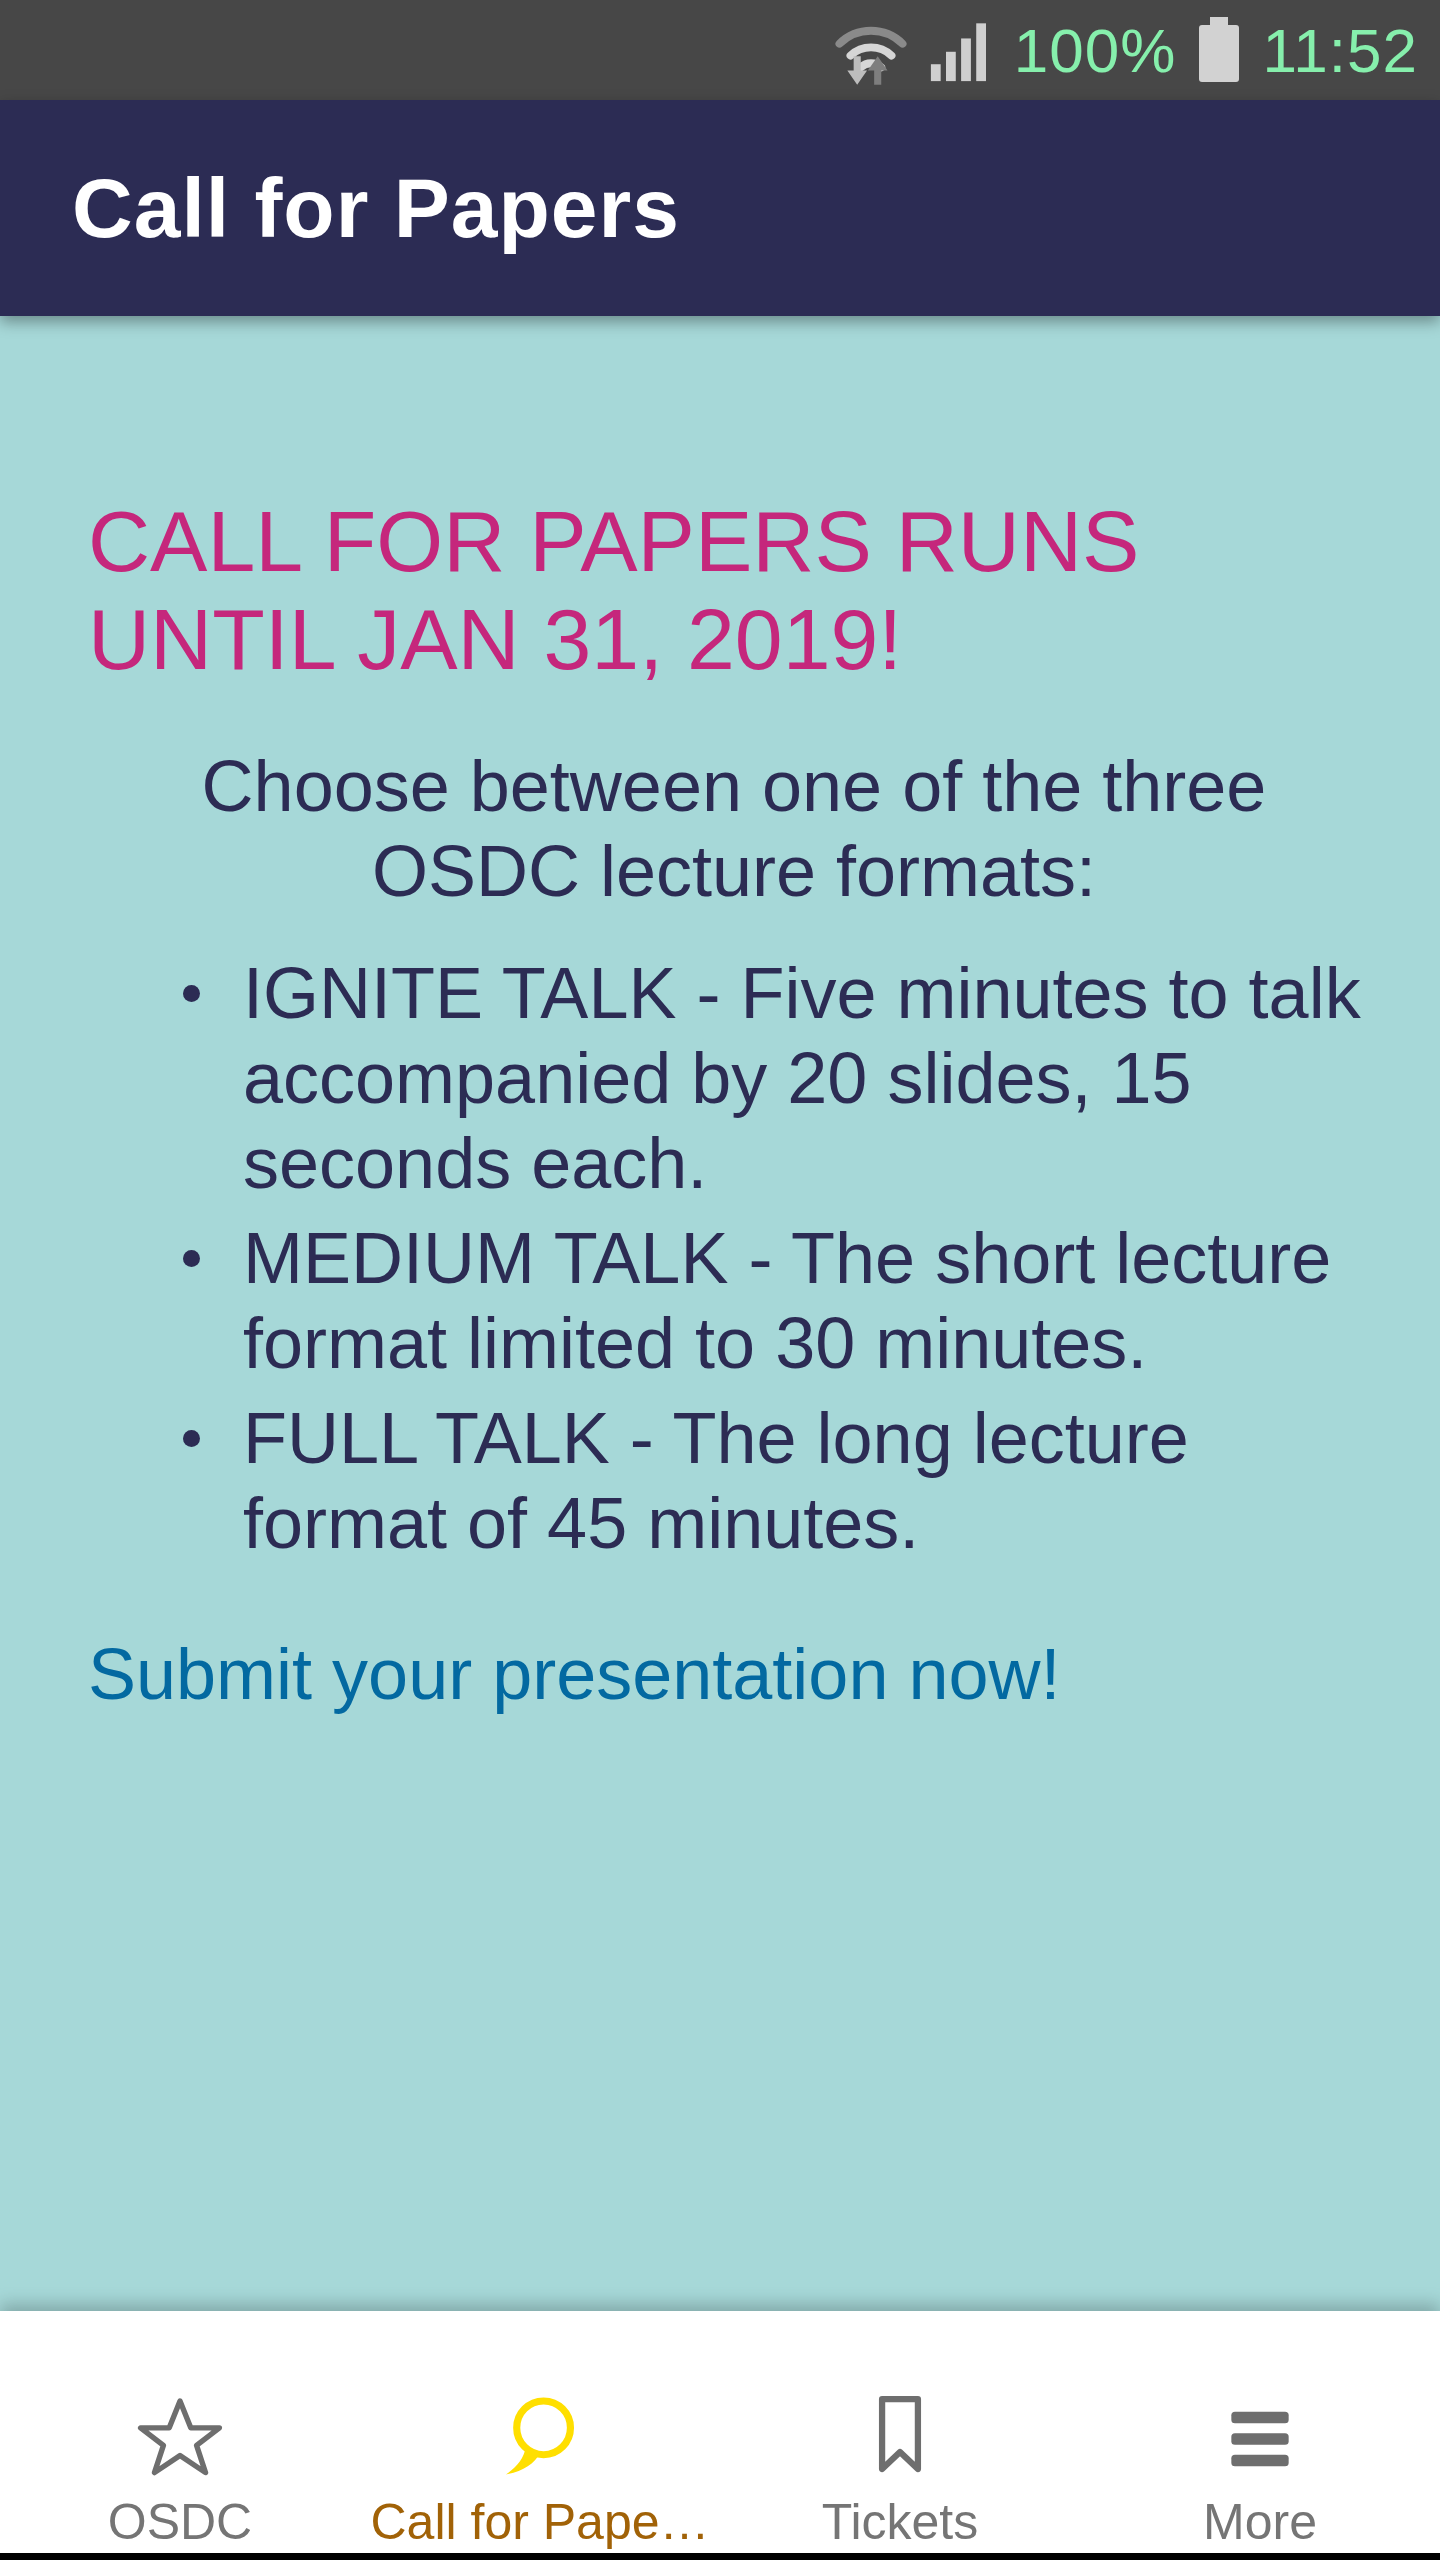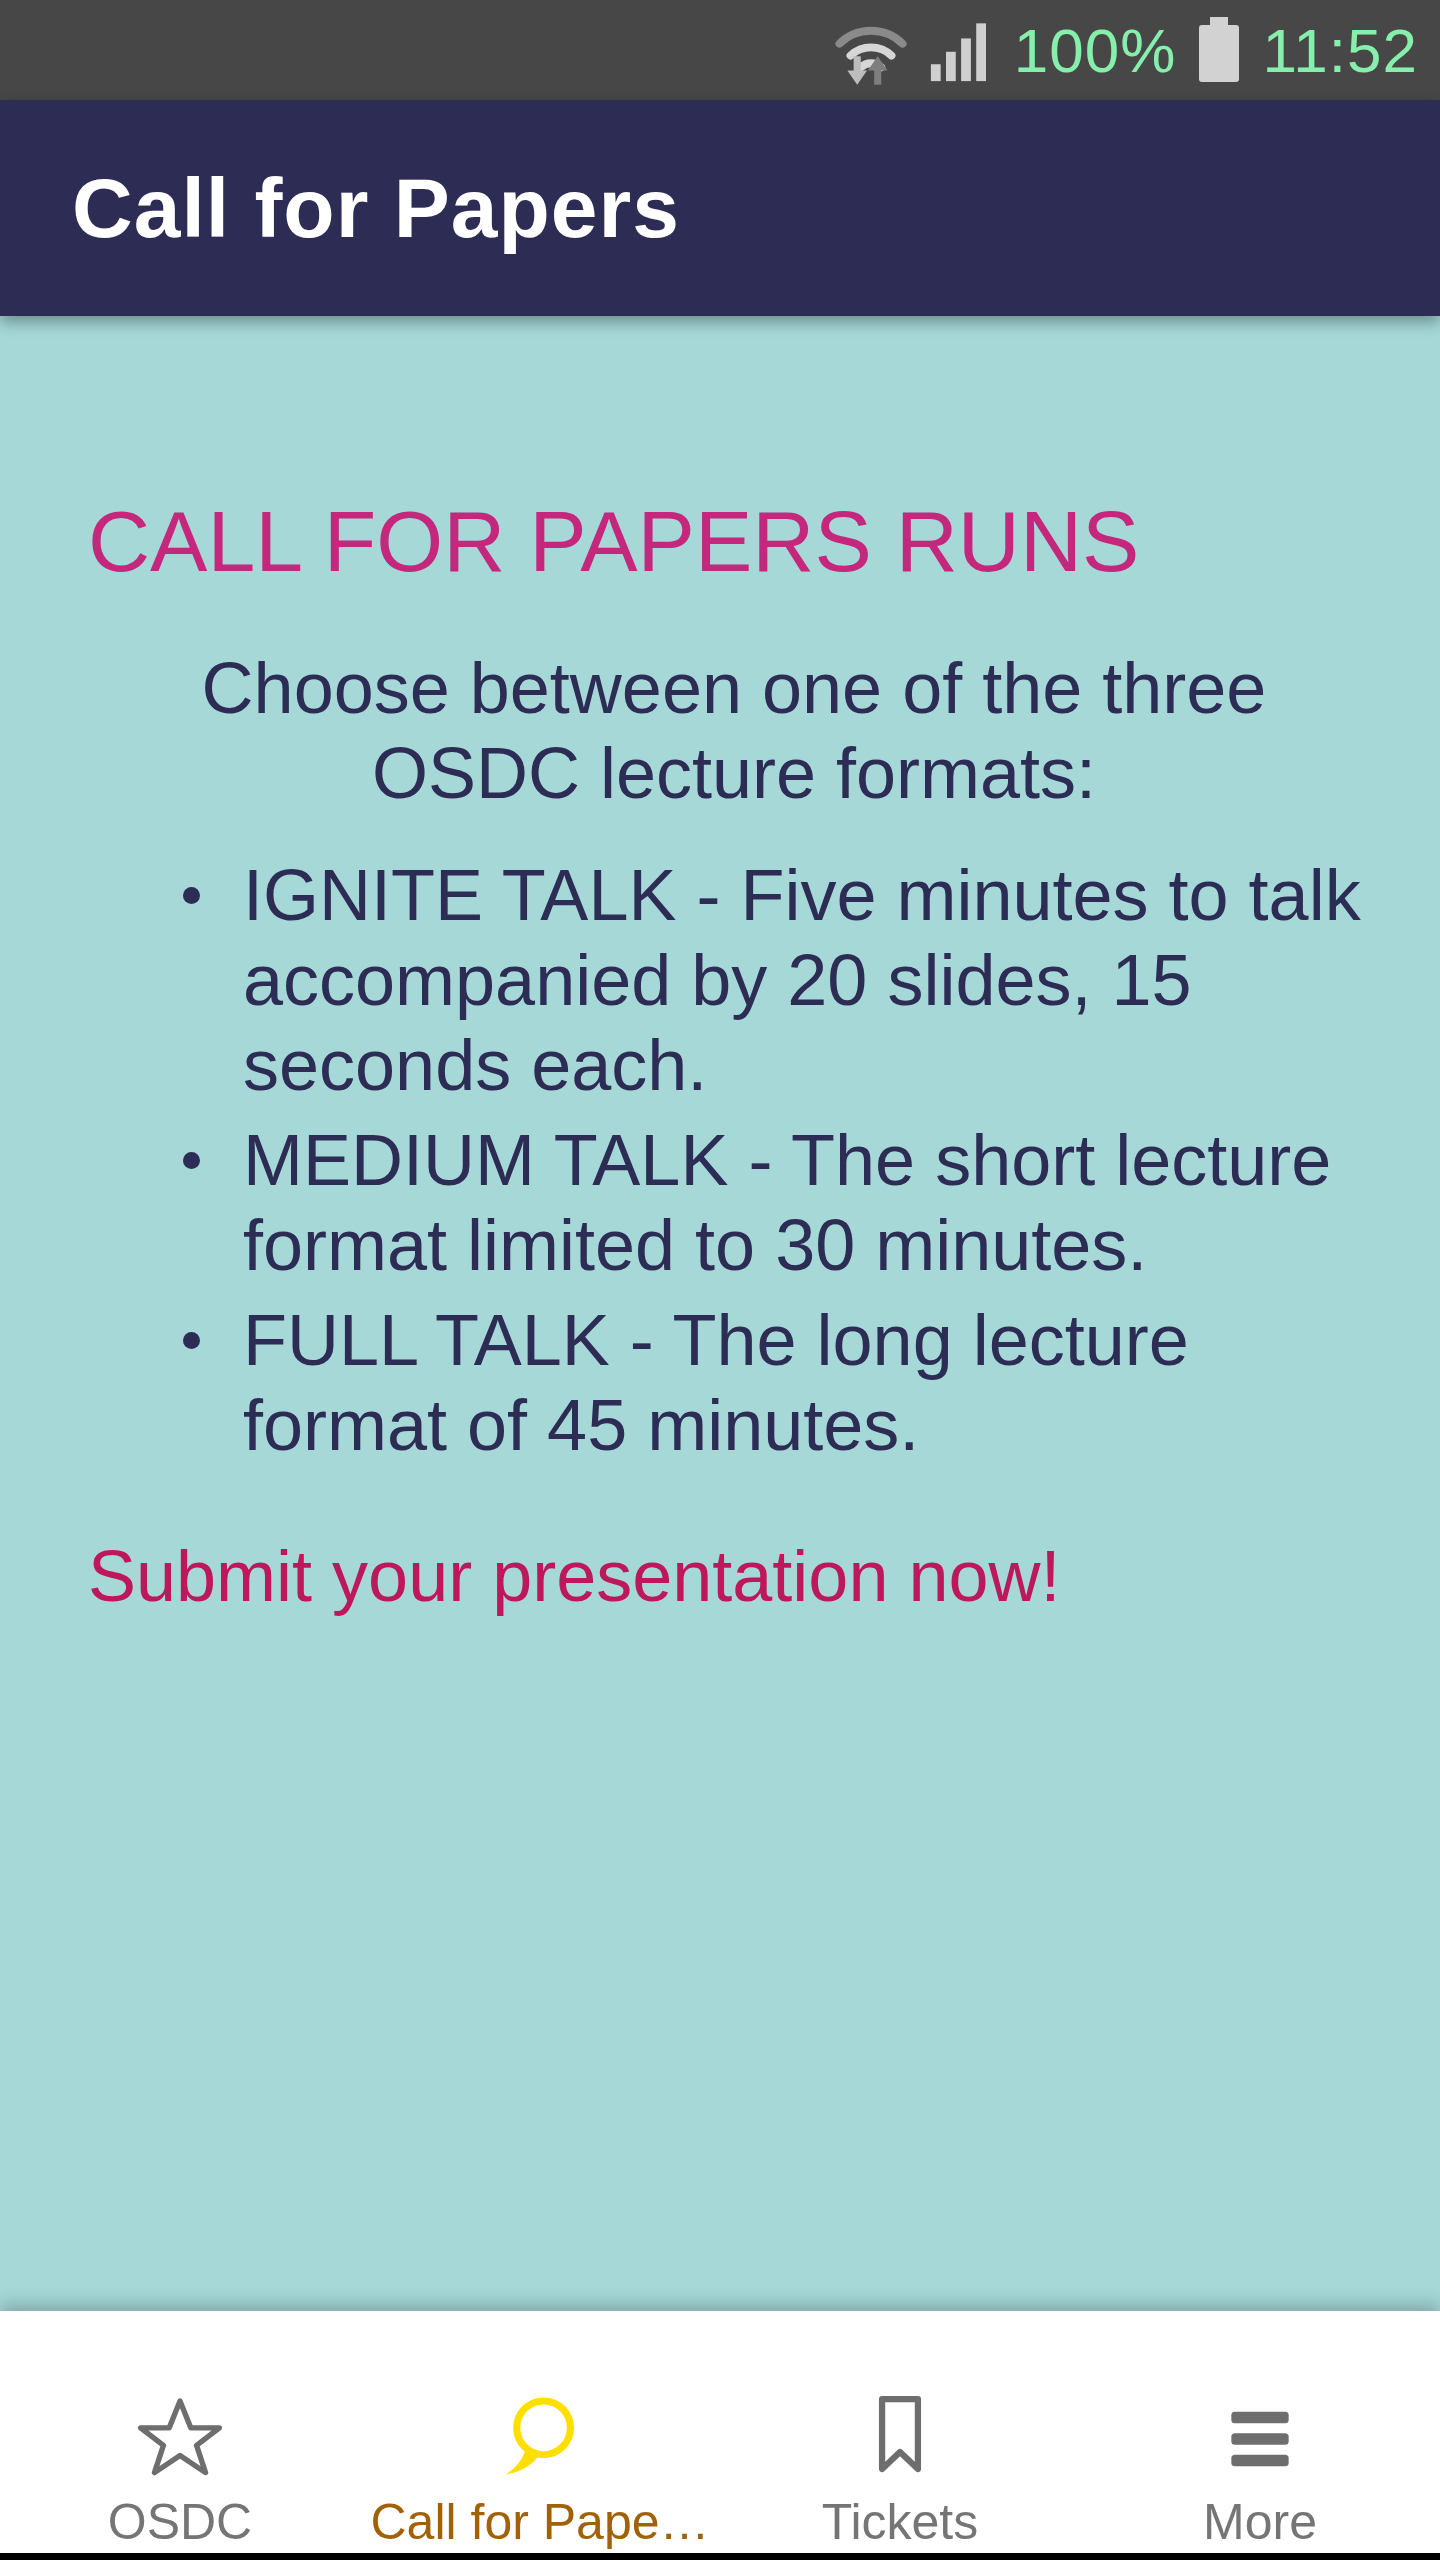--- a/index.html
+++ b/index.html
@@ -46,21 +46,21 @@
   ul.formats li {
     position:relative; margin-bottom:10px;
     color:#2c2c54; font-size:72px; line-height:85px;
   }
   ul.formats li::before {
     content:""; position:absolute; left:-60px; top:34px;
     width:17px; height:17px; border-radius:50%; background:#2c2c54;
   }
   .submit-link {
     display:inline-block; margin-top:56px;
-    color:#be185d; font-size:72px; line-height:85px;
+    color:#0369a1; font-size:72px; line-height:85px;
     text-decoration:none; cursor:pointer;
   }
 
   
   .bottom-nav {
     height:242px; background:#ffffff;
     display:flex; position:relative; z-index:4;
     box-shadow:0 -7px 16px rgba(0,0,0,0.22);
   }
   .nav-item {
@@ -104,20 +104,21 @@
 </div>
 
 <div class="app-bar">
   <div class="app-bar-title">Call for Papers</div>
 </div>
 
 <div class="content">
 
   <div class="cfp-heading">
     <div>CALL FOR PAPERS RUNS</div>
+    <div>UNTIL JAN 31, 2019!</div>
   </div>
 
   <p class="intro">Choose between one of the three OSDC lecture formats:</p>
 
   <ul class="formats">
     <li>IGNITE TALK - Five minutes to talk accompanied by 20 slides, 15 seconds each.</li>
     <li>MEDIUM TALK - The short lecture format limited to 30 minutes.</li>
     <li>FULL TALK - The long lecture format of 45 minutes.</li>
   </ul>
 

